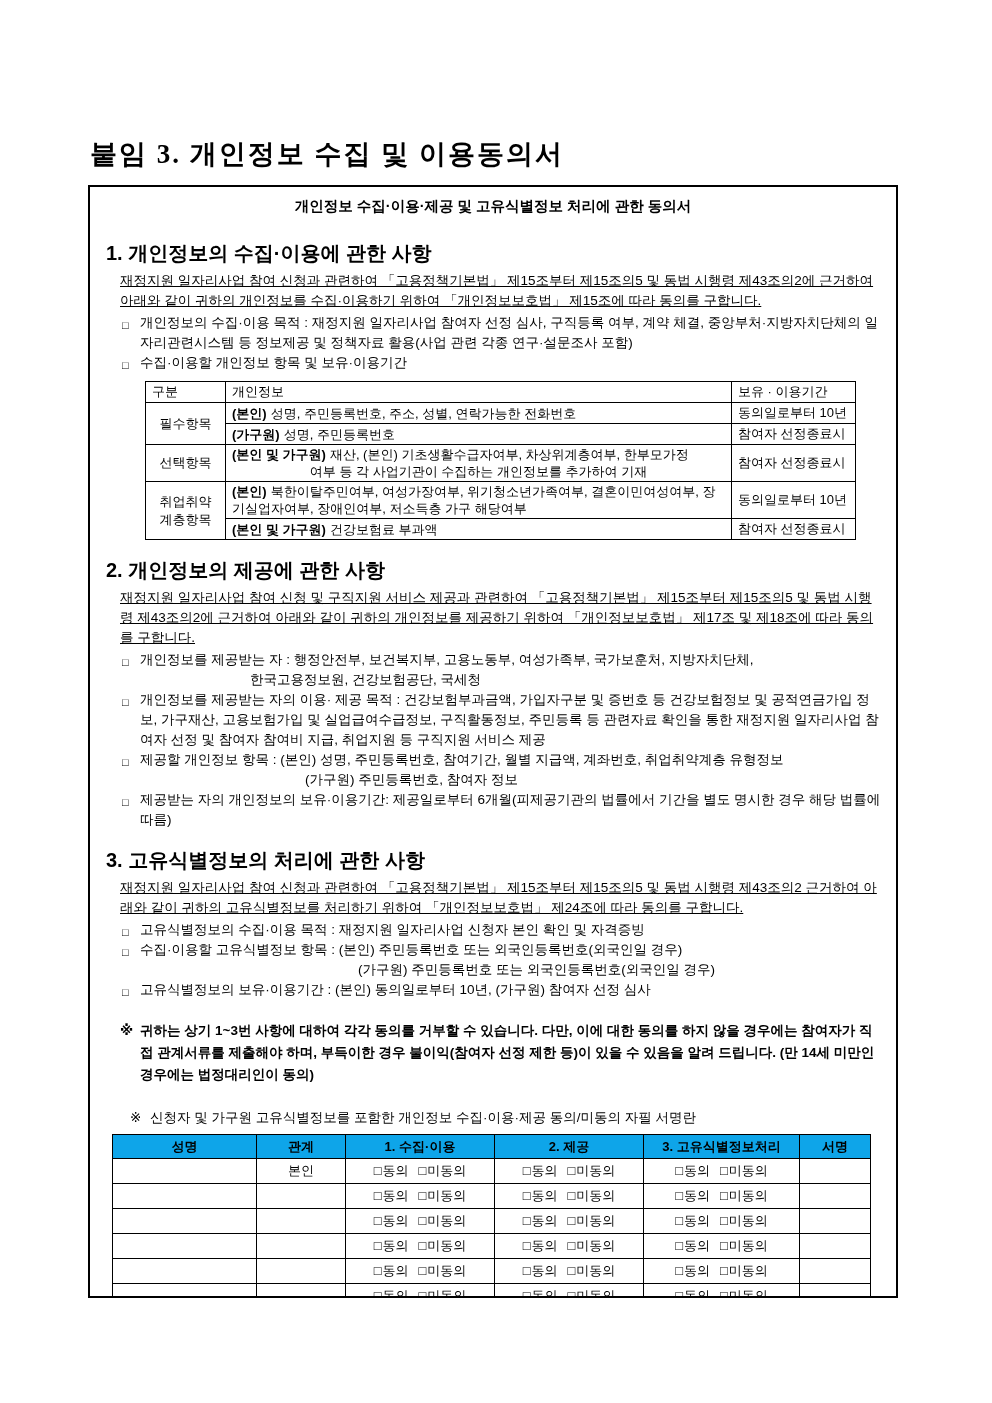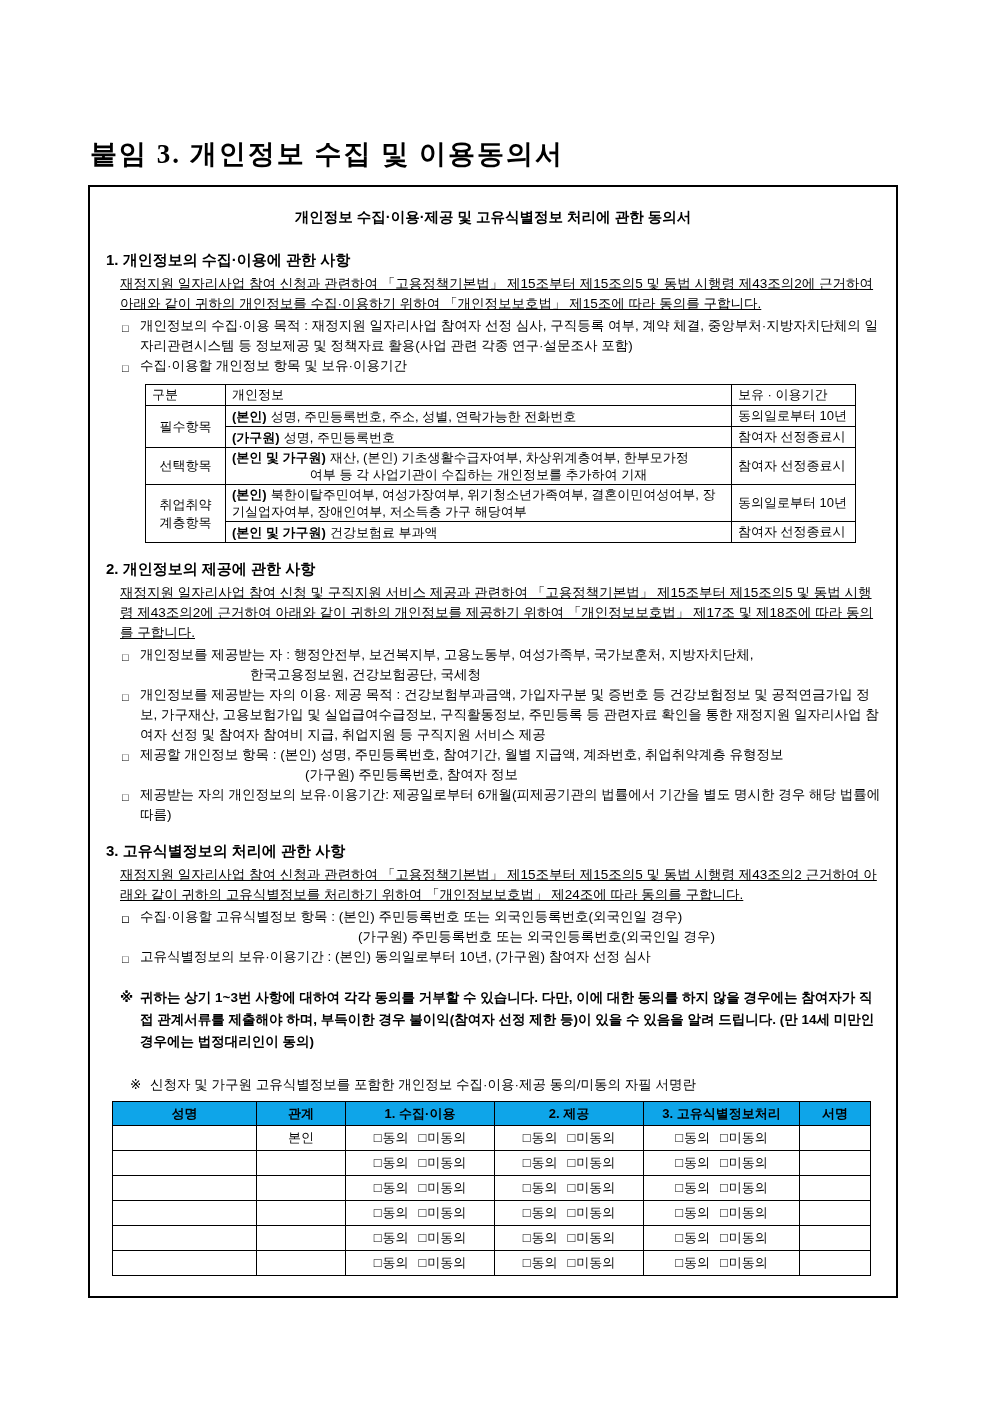--- a/index.html
+++ b/index.html
@@ -15,30 +15,30 @@
   .page-title {
     margin: 136px 0 13px 90px;
     font-family: "Liberation Serif", "DejaVu Serif", serif;
     font-size: 27px; font-weight: bold; letter-spacing: 2px;
   }
 
   .doc-box {
     width: 810px; height: 1113px;
     margin-left: 88px;
     border: 2px solid #000;
-    padding: 19px 14px 0 14px;
+    padding: 8px 14px 0 14px;
     overflow: hidden;
   }
 
   .form-title {
     text-align: center; font-weight: bold; font-size: 14.5px;
     margin: 2px 0 24px 0;
   }
 
-  .sec-heading { font-weight: bold; font-size: 15px; margin: 0 0 4px 2px; }
+  .sec-heading { font-weight: bold; font-size: 20px; margin: 0 0 4px 2px; }
   .sec-intro { margin: 0 0 2px 16px; line-height: 20px; text-decoration: underline; }
 
   .bullet { position: relative; margin-left: 16px; padding-left: 20px; line-height: 20px; }
   .bullet .marker { position: absolute; left: 2px; top: 2px; font-size: 11px; }
   .cont-line { line-height: 20px; }
 
   .section { margin-bottom: 17px; }
 
   table { border-collapse: collapse; }
   th, td { border: 1px solid #000; padding: 1px 6px; vertical-align: middle; }
@@ -166,20 +166,21 @@
         <span class="marker">□</span>
         <span>제공받는 자의 개인정보의 보유·이용기간: 제공일로부터 6개월(피제공기관의 법률에서 기간을 별도 명시한 경우 해당 법률에 따름)</span>
       </div>
     </div>
 
     <div class="section">
       <div class="sec-heading">3. 고유식별정보의 처리에 관한 사항</div>
       <div class="sec-intro">재정지원 일자리사업 참여 신청과 관련하여 「고용정책기본법」 제15조부터 제15조의5 및 동법 시행령 제43조의2 근거하여 아래와 같이 귀하의 고유식별정보를 처리하기 위하여 「개인정보보호법」 제24조에 따라 동의를 구합니다.</div>
       <div class="bullet">
         <span class="marker">□</span>
+        <span>고유식별정보의 수집·이용 목적 : 재정지원 일자리사업 신청자 본인 확인 및 자격증빙</span>
       </div>
       <div class="bullet">
         <span class="marker">□</span>
         <span>수집·이용할 고유식별정보 항목 : (본인) 주민등록번호 또는 외국인등록번호(외국인일 경우)</span>
         <div class="cont-line" style="margin-left:218px">(가구원) 주민등록번호 또는 외국인등록번호(외국인일 경우)</div>
       </div>
       <div class="bullet">
         <span class="marker">□</span>
         <span>고유식별정보의 보유·이용기간 : (본인) 동의일로부터 10년, (가구원) 참여자 선정 심사</span>
       </div>

